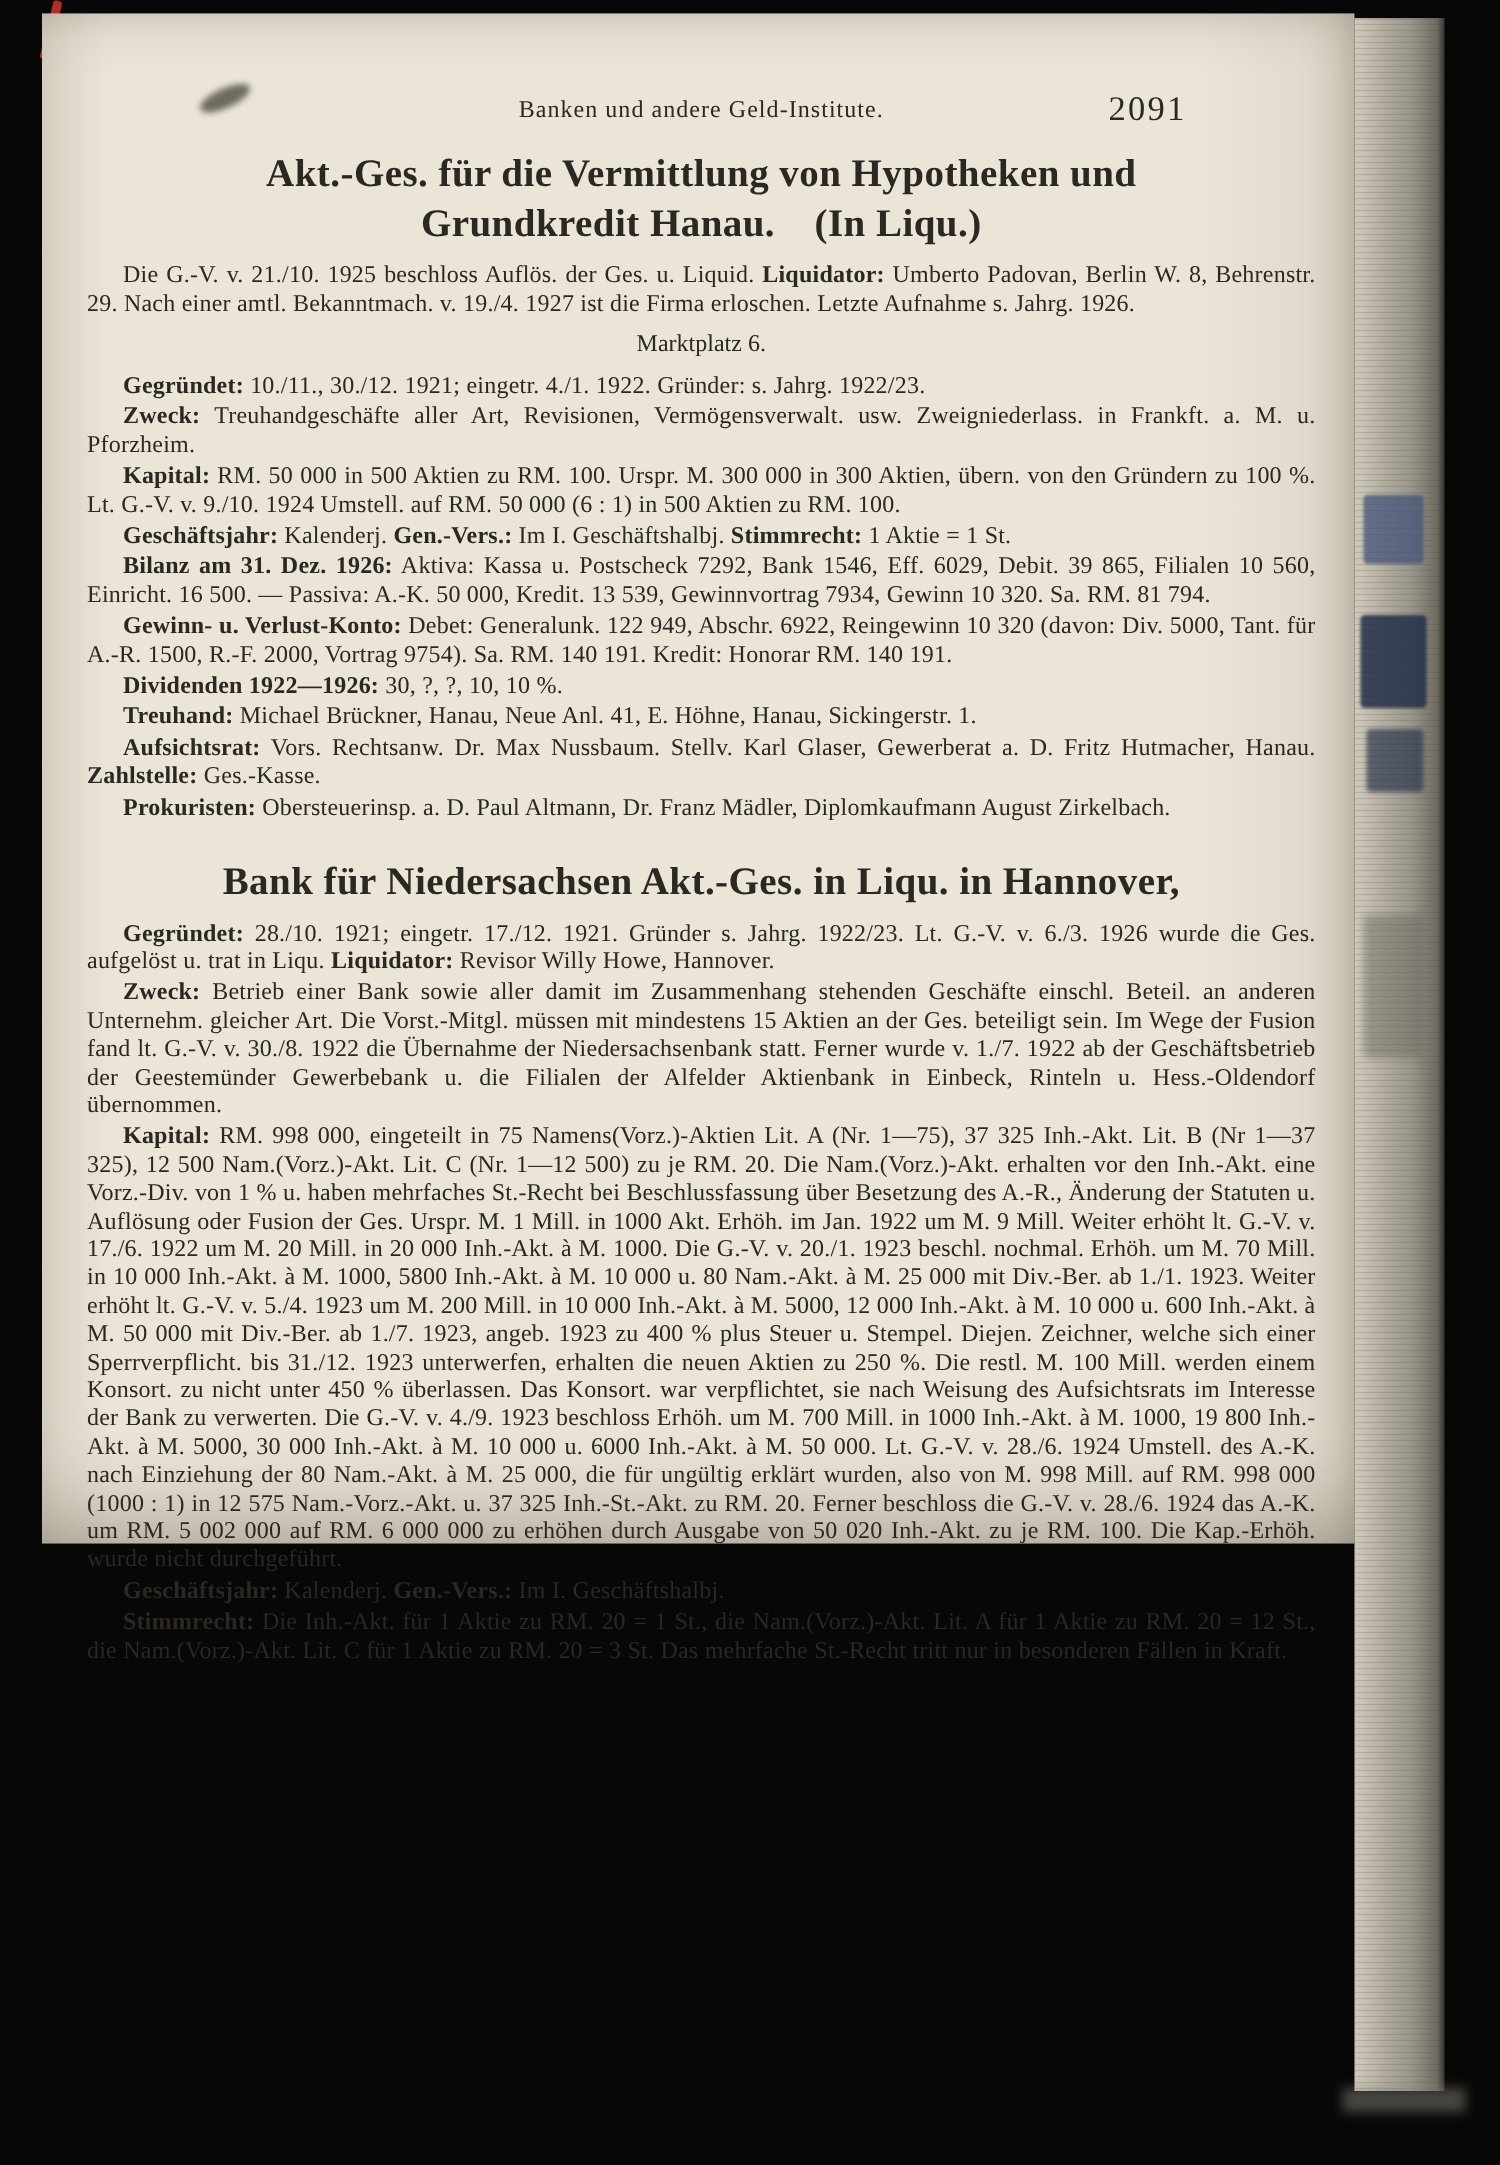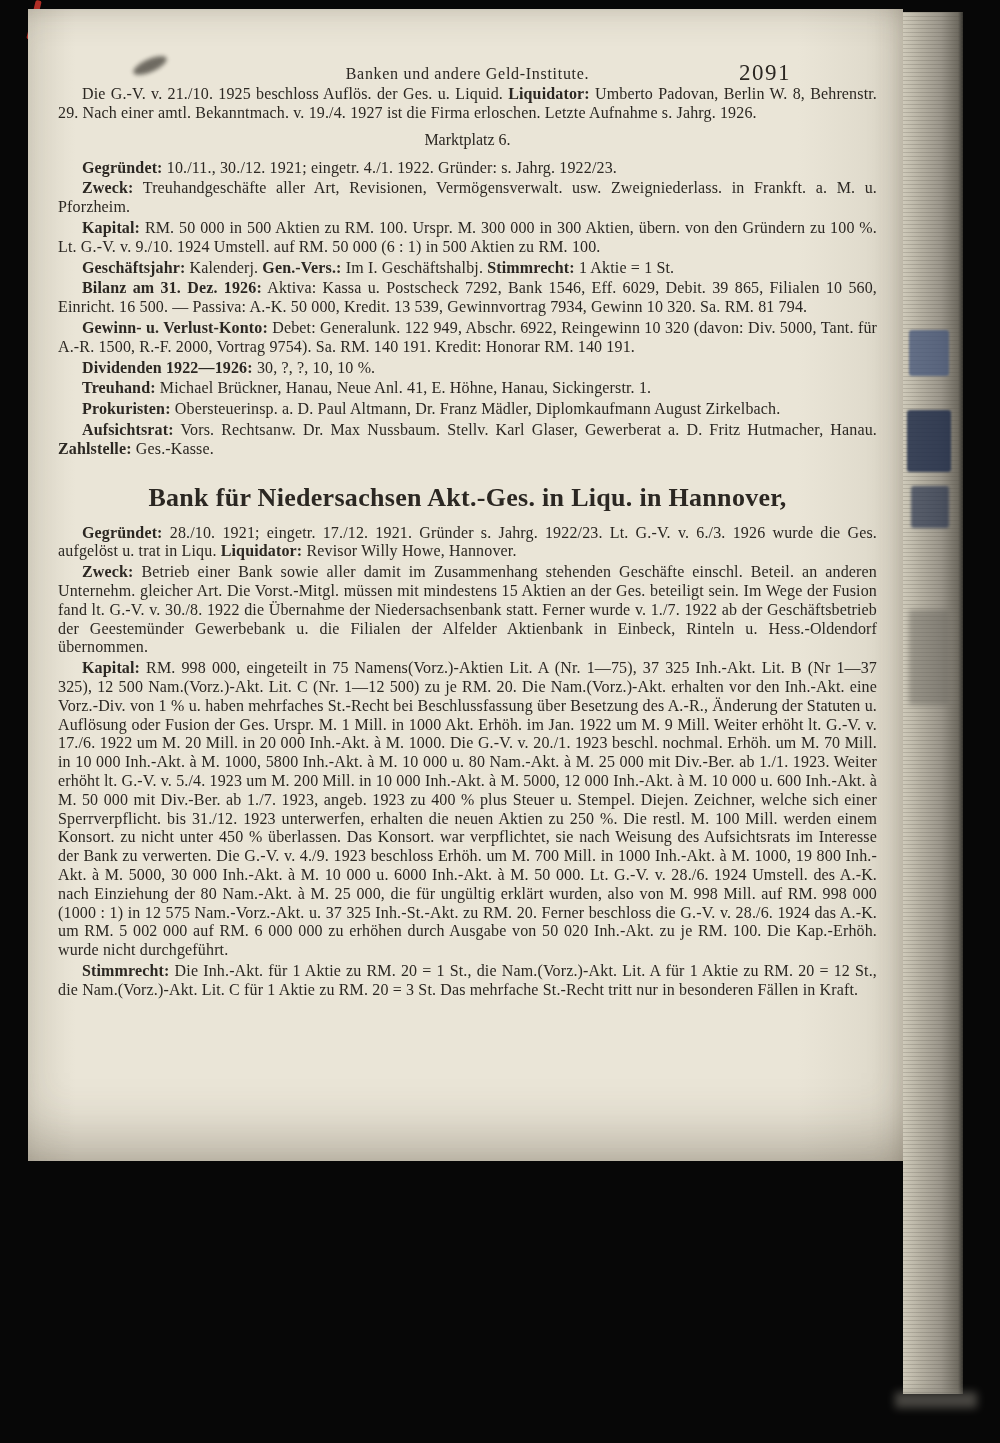--- a/index.html
+++ b/index.html
@@ -3,21 +3,21 @@
 <meta charset="utf-8">
 <style>
   html,body{margin:0;padding:0;}
   body{
     width:1000px;height:1443px;position:relative;overflow:hidden;
     background:var(--bg,#070707);
     font-family:"Liberation Serif","DejaVu Serif",serif;
   }
   
   .page{
-    position:absolute;left:28px;top:9px;width:875px;height:1152px;
+    position:absolute;left:28px;top:9px;width:875px;height:1020px;
     background:linear-gradient(90deg,#dcd7c8 0px,var(--paper,#eae5d7) 48px,var(--paper,#eae5d7) 770px,#dbd6c7 875px);
     color:var(--ink,#2b2722);
     box-shadow:inset 0 -46px 60px -30px rgba(70,60,45,.38),
                inset 0 26px 42px -32px rgba(70,60,45,.30),
                inset -18px 0 30px -18px rgba(70,60,45,.25);
   }
   .page-inner{padding:56px 26px 0 30px;}
   .running-head{position:relative;text-align:center;font-size:16px;letter-spacing:.7px;}
   .pageno{position:absolute;right:86px;top:-5px;font-size:23px;letter-spacing:1.5px;text-align:center;}
   .entry{margin-bottom:8px;}
@@ -65,42 +65,47 @@
 
 <div class="page">
   <div class="smudge"></div>
   <div class="page-inner">
     <header class="running-head">
       <span>Banken und andere Geld-Institute.</span>
       <span class="pageno">2091</span>
     </header>
     <main>
         <section class="entry">
+          <div class="entry-title">
+            <div>Akt.-Ges. für die Vermittlung von Hypotheken und</div>
+            <div>Grundkredit Hanau. (In Liqu.)</div>
+          </div>
           <p class="para">Die G.-V. v. 21./10. 1925 beschloss Auflös. der Ges. u. Liquid. <b>Liquidator:</b> Umberto Padovan, Berlin W. 8, Behrenstr. 29.  Nach einer amtl. Bekanntmach. v. 19./4. 1927 ist die Firma erloschen.  Letzte Aufnahme s. Jahrg. 1926.</p>
         </section>
         <section class="entry">
           <div class="entry-subtitle">Marktplatz 6.</div>
           <p class="para"><b>Gegründet:</b> 10./11., 30./12. 1921; eingetr. 4./1. 1922.  Gründer: s. Jahrg. 1922/23.</p>
           <p class="para"><b>Zweck:</b> Treuhandgeschäfte aller Art, Revisionen, Vermögensverwalt. usw.  Zweigniederlass. in Frankft. a. M. u. Pforzheim.</p>
           <p class="para"><b>Kapital:</b> RM. 50 000 in 500 Aktien zu RM. 100.  Urspr. M. 300 000 in 300 Aktien, übern. von den Gründern zu 100 %.  Lt. G.-V. v. 9./10. 1924 Umstell. auf RM. 50 000 (6 : 1) in 500 Aktien zu RM. 100.</p>
           <p class="para"><b>Geschäftsjahr:</b> Kalenderj.  <b>Gen.-Vers.:</b> Im I. Geschäftshalbj.  <b>Stimmrecht:</b> 1 Aktie = 1 St.</p>
           <p class="para"><b>Bilanz am 31. Dez. 1926:</b> Aktiva: Kassa u. Postscheck 7292, Bank 1546, Eff. 6029, Debit. 39 865, Filialen 10 560, Einricht. 16 500. — Passiva: A.-K. 50 000, Kredit. 13 539, Gewinnvortrag 7934, Gewinn 10 320.  Sa. RM. 81 794.</p>
           <p class="para"><b>Gewinn- u. Verlust-Konto:</b> Debet: Generalunk. 122 949, Abschr. 6922, Reingewinn 10 320 (davon: Div. 5000, Tant. für A.-R. 1500, R.-F. 2000, Vortrag 9754).  Sa. RM. 140 191. Kredit: Honorar RM. 140 191.</p>
           <p class="para"><b>Dividenden 1922—1926:</b> 30, ?, ?, 10, 10 %.</p>
           <p class="para"><b>Treuhand:</b> Michael Brückner, Hanau, Neue Anl. 41, E. Höhne, Hanau, Sickingerstr. 1.</p>
+          <p class="para"><b>Aufsichtsrat:</b> Vors. Rechtsanw. Dr. Max Nussbaum. Stellv. Karl Glaser, Gewerberat a. D. Fritz Hutmacher, Hanau.  <b>Zahlstelle:</b> Ges.-Kasse.</p>
           <p class="para"><b>Prokuristen:</b> Obersteuerinsp. a. D. Paul Altmann, Dr. Franz Mädler, Diplomkaufmann August Zirkelbach.</p>
-          <p class="para"><b>Aufsichtsrat:</b> Vors. Rechtsanw. Dr. Max Nussbaum. Stellv. Karl Glaser, Gewerberat a. D. Fritz Hutmacher, Hanau.  <b>Zahlstelle:</b> Ges.-Kasse.</p>
         </section>
         <section class="entry">
           <div class="entry-title">
             <div>Bank für Niedersachsen Akt.-Ges. in Liqu. in Hannover,</div>
           </div>
           <p class="para"><b>Gegründet:</b> 28./10. 1921; eingetr. 17./12. 1921.  Gründer s. Jahrg. 1922/23.  Lt. G.-V. v. 6./3. 1926 wurde die Ges. aufgelöst u. trat in Liqu.  <b>Liquidator:</b> Revisor Willy Howe, Hannover.</p>
           <p class="para"><b>Zweck:</b> Betrieb einer Bank sowie aller damit im Zusammenhang stehenden Geschäfte einschl. Beteil. an anderen Unternehm. gleicher Art.  Die Vorst.-Mitgl. müssen mit mindestens 15 Aktien an der Ges. beteiligt sein.  Im Wege der Fusion fand lt. G.-V. v. 30./8. 1922 die Übernahme der Niedersachsenbank statt.  Ferner wurde v. 1./7. 1922 ab der Geschäftsbetrieb der Geestemünder Gewerbebank u. die Filialen der Alfelder Aktienbank in Einbeck, Rinteln u. Hess.-Oldendorf übernommen.</p>
           <p class="para"><b>Kapital:</b> RM. 998 000, eingeteilt in 75 Namens(Vorz.)-Aktien Lit. A (Nr. 1—75), 37 325 Inh.-Akt. Lit. B (Nr 1—37 325), 12 500 Nam.(Vorz.)-Akt. Lit. C (Nr. 1—12 500) zu je RM. 20.  Die Nam.(Vorz.)-Akt. erhalten vor den Inh.-Akt. eine Vorz.-Div. von 1 % u. haben mehrfaches St.-Recht bei Beschlussfassung über Besetzung des A.-R., Änderung der Statuten u. Auflösung oder Fusion der Ges.  Urspr. M. 1 Mill. in 1000 Akt.  Erhöh. im Jan. 1922 um M. 9 Mill.  Weiter erhöht lt. G.-V. v. 17./6. 1922 um M. 20 Mill. in 20 000 Inh.-Akt. à M. 1000.  Die G.-V. v. 20./1. 1923 beschl. nochmal. Erhöh. um M. 70 Mill. in 10 000 Inh.-Akt. à M. 1000, 5800 Inh.-Akt. à M. 10 000 u. 80 Nam.-Akt. à M. 25 000 mit Div.-Ber. ab 1./1. 1923.  Weiter erhöht lt. G.-V. v. 5./4. 1923 um M. 200 Mill. in 10 000 Inh.-Akt. à M. 5000, 12 000 Inh.-Akt. à M. 10 000 u. 600 Inh.-Akt. à M. 50 000 mit Div.-Ber. ab 1./7. 1923, angeb. 1923 zu 400 % plus Steuer u. Stempel.  Diejen. Zeichner, welche sich einer Sperrverpflicht. bis 31./12. 1923 unterwerfen, erhalten die neuen Aktien zu 250 %.  Die restl. M. 100 Mill. werden einem Konsort. zu nicht unter 450 % überlassen.  Das Konsort. war verpflichtet, sie nach Weisung des Aufsichtsrats im Interesse der Bank zu verwerten.  Die G.-V. v. 4./9. 1923 beschloss Erhöh. um M. 700 Mill. in 1000 Inh.-Akt. à M. 1000, 19 800 Inh.-Akt. à M. 5000, 30 000 Inh.-Akt. à M. 10 000 u. 6000 Inh.-Akt. à M. 50 000.  Lt. G.-V. v. 28./6. 1924 Umstell. des A.-K. nach Einziehung der 80 Nam.-Akt. à M. 25 000, die für ungültig erklärt wurden, also von M. 998 Mill. auf RM. 998 000 (1000 : 1) in 12 575 Nam.-Vorz.-Akt. u. 37 325 Inh.-St.-Akt. zu RM. 20.  Ferner beschloss die G.-V. v. 28./6. 1924 das A.-K. um RM. 5 002 000 auf RM. 6 000 000 zu erhöhen durch Ausgabe von 50 020 Inh.-Akt. zu je RM. 100.  Die Kap.-Erhöh. wurde nicht durchgeführt.</p>
+          <p class="para"><b>Geschäftsjahr:</b> Kalenderj.  <b>Gen.-Vers.:</b> Im I. Geschäftshalbj.</p>
           <p class="para"><b>Stimmrecht:</b> Die Inh.-Akt. für 1 Aktie zu RM. 20 = 1 St., die Nam.(Vorz.)-Akt. Lit. A für 1 Aktie zu RM. 20 = 12 St., die Nam.(Vorz.)-Akt. Lit. C für 1 Aktie zu RM. 20 = 3 St.  Das mehrfache St.-Recht tritt nur in besonderen Fällen in Kraft.</p>
         </section>
       </main>
   </div>
 </div>
 
 <div class="fore-edge">
   <div class="edge-mark em1"></div>
   <div class="edge-mark em2"></div>
   <div class="edge-mark em3"></div>

